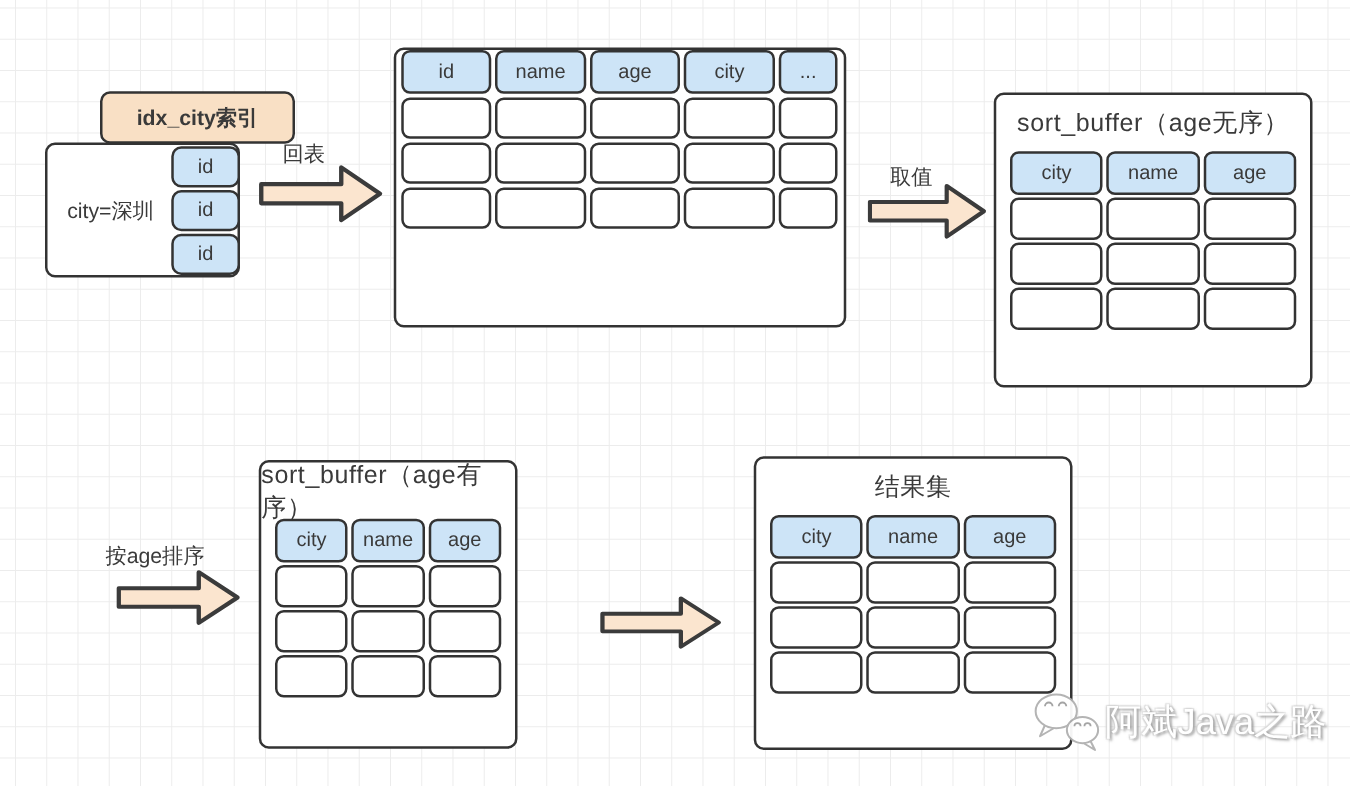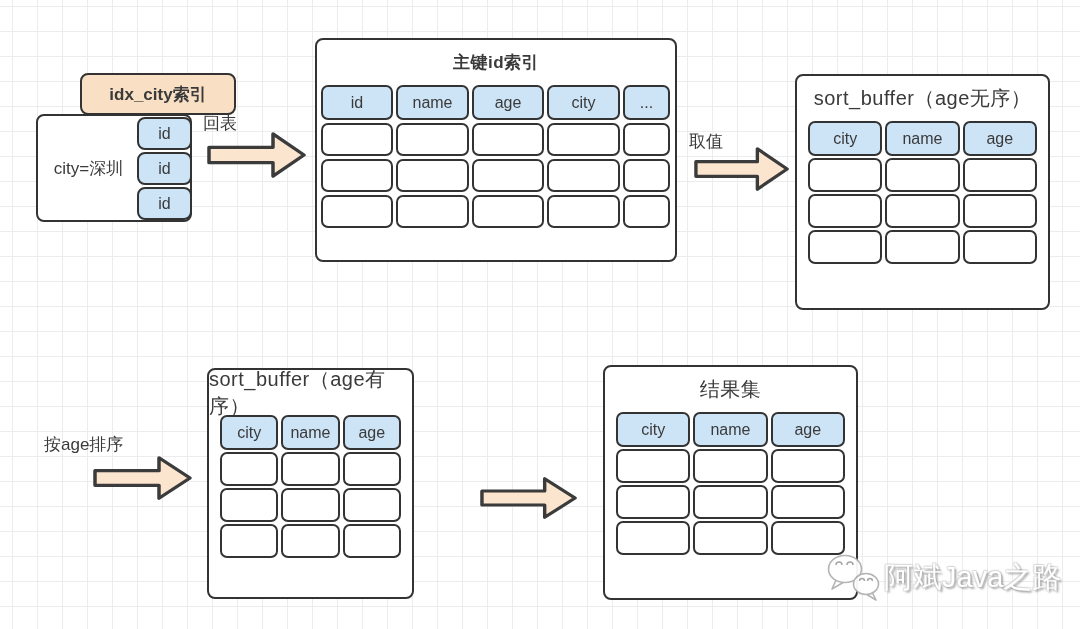--- a/index.html
+++ b/index.html
@@ -63,21 +63,21 @@
   }
   .cell{
     box-sizing:border-box;background:#fff;
     border:2.5px solid var(--border);border-radius:7px;
     display:flex;align-items:center;justify-content:center;
     font-size:16px;
   }
   .cell.head{background:var(--blue);}
   
   .arrow-label{
-    font-size:17px;text-align:left;white-space:nowrap;z-index:2;
+    font-size:17px;text-align:center;white-space:nowrap;z-index:2;
   }
   .arrow-svg{z-index:2;}
   
   .wm-icon{z-index:5;}
   .wm-text{
     z-index:5;font-size:29px;color:#ffffff;white-space:nowrap;
     text-shadow:2px 2px 2px rgba(130,130,130,0.65),
                -1px -1px 1px rgba(215,215,215,0.9),
                 1px -1px 1px rgba(200,200,200,0.6),
                -1px  1px 1px rgba(200,200,200,0.6);
@@ -95,21 +95,20 @@
   <div class="abs idcell" style="top:117px">id</div>
   <div class="abs idcell" style="top:152px">id</div>
   <div class="abs idcell" style="top:187px">id</div>
 
   <div class="abs arrow-label" style="left:203px;top:112px;width:80px">回表</div>
   <svg class="abs arrow-svg" style="left:207px;top:131px" width="100" height="48" viewBox="0 0 100 50" preserveAspectRatio="none">
     <polygon points="2,17 66,17 66,3 97,25 66,47 66,33 2,33" fill="var(--arrow-fill)" stroke="#3b3b3b" stroke-width="3.5" stroke-linejoin="round"></polygon>
   </svg>
 
   <div class="abs panel" style="left:315px;top:38px;width:362px;height:224px">
-    <div class="panel-title bold">主键id索引</div>
     <div class="tbl tbl-main">
         <div class="cell head">id</div>
         <div class="cell head">name</div>
         <div class="cell head">age</div>
         <div class="cell head">city</div>
         <div class="cell head">...</div>
         <div class="cell"></div>
         <div class="cell"></div>
         <div class="cell"></div>
         <div class="cell"></div>

